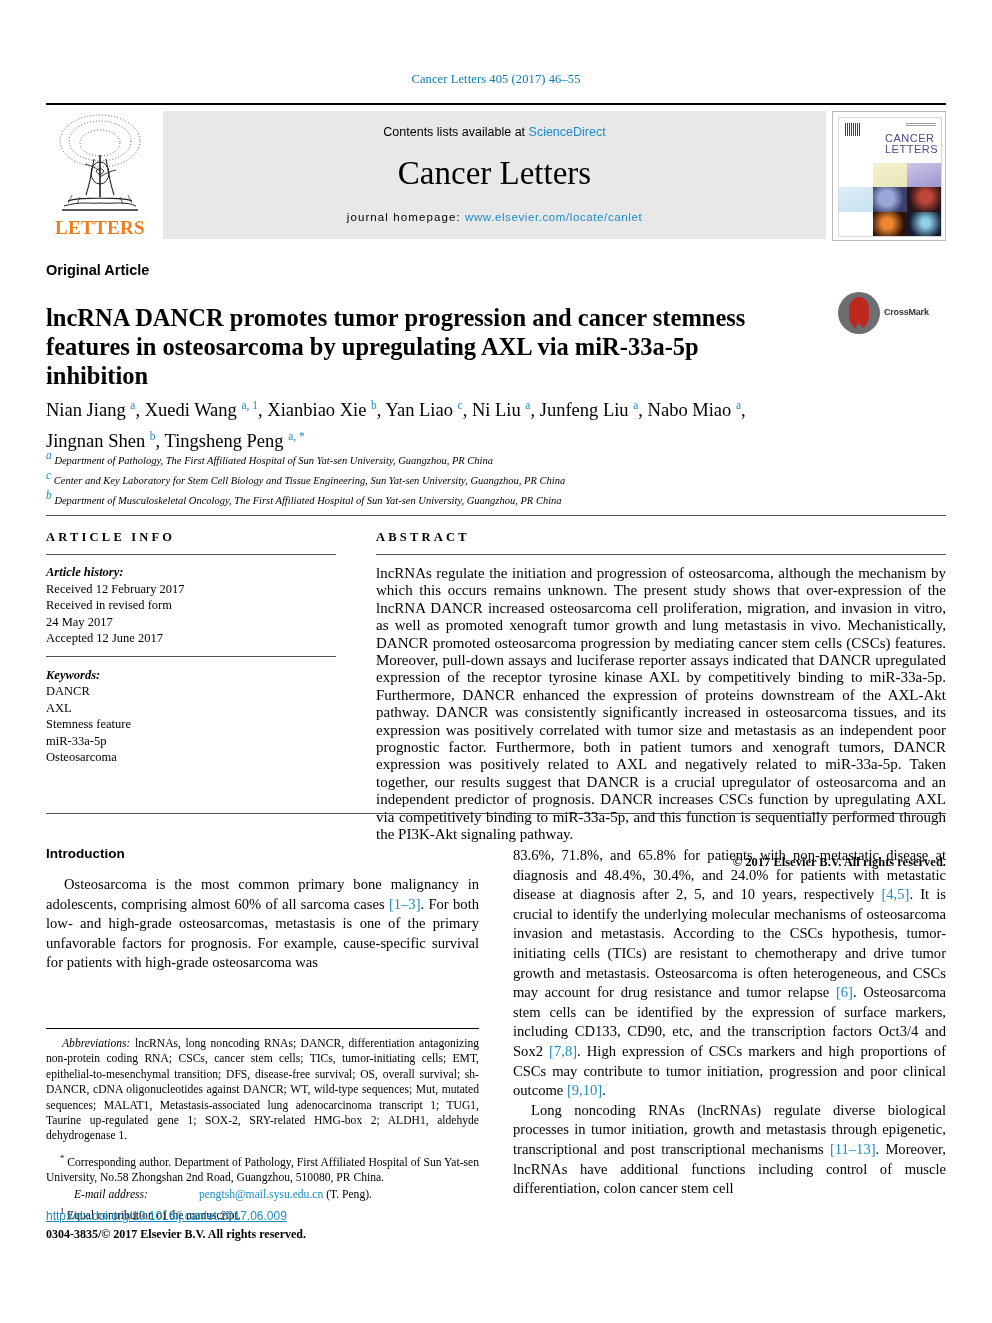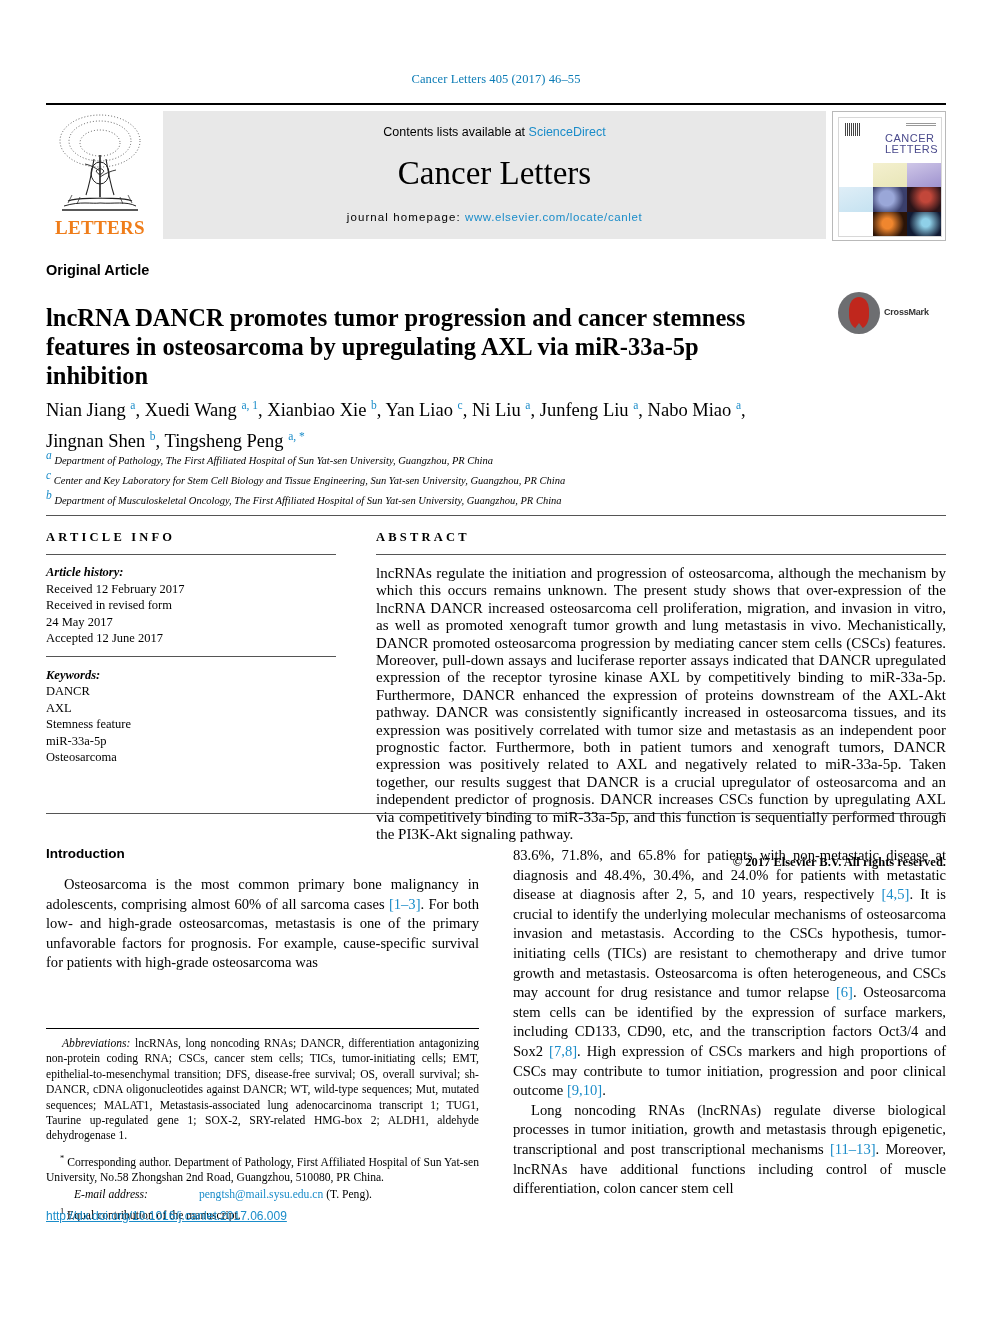--- a/index.html
+++ b/index.html
@@ -574,15 +574,16 @@
       <span>(T. Peng).</span>
     </div>
     <div class="fn-equal">
       <span class="fn-sup">1</span>
       <span>Equal contribution of the manuscript.</span>
     </div>
   </div>
 
   <div class="doi-block">
     <a class="doi-link" href="#">http://dx.doi.org/10.1016/j.canlet.2017.06.009</a>
+    <div class="issn-line">0304-3835/© 2017 Elsevier B.V. All rights reserved.</div>
   </div>
 
 </div>
 
 </body></html>

